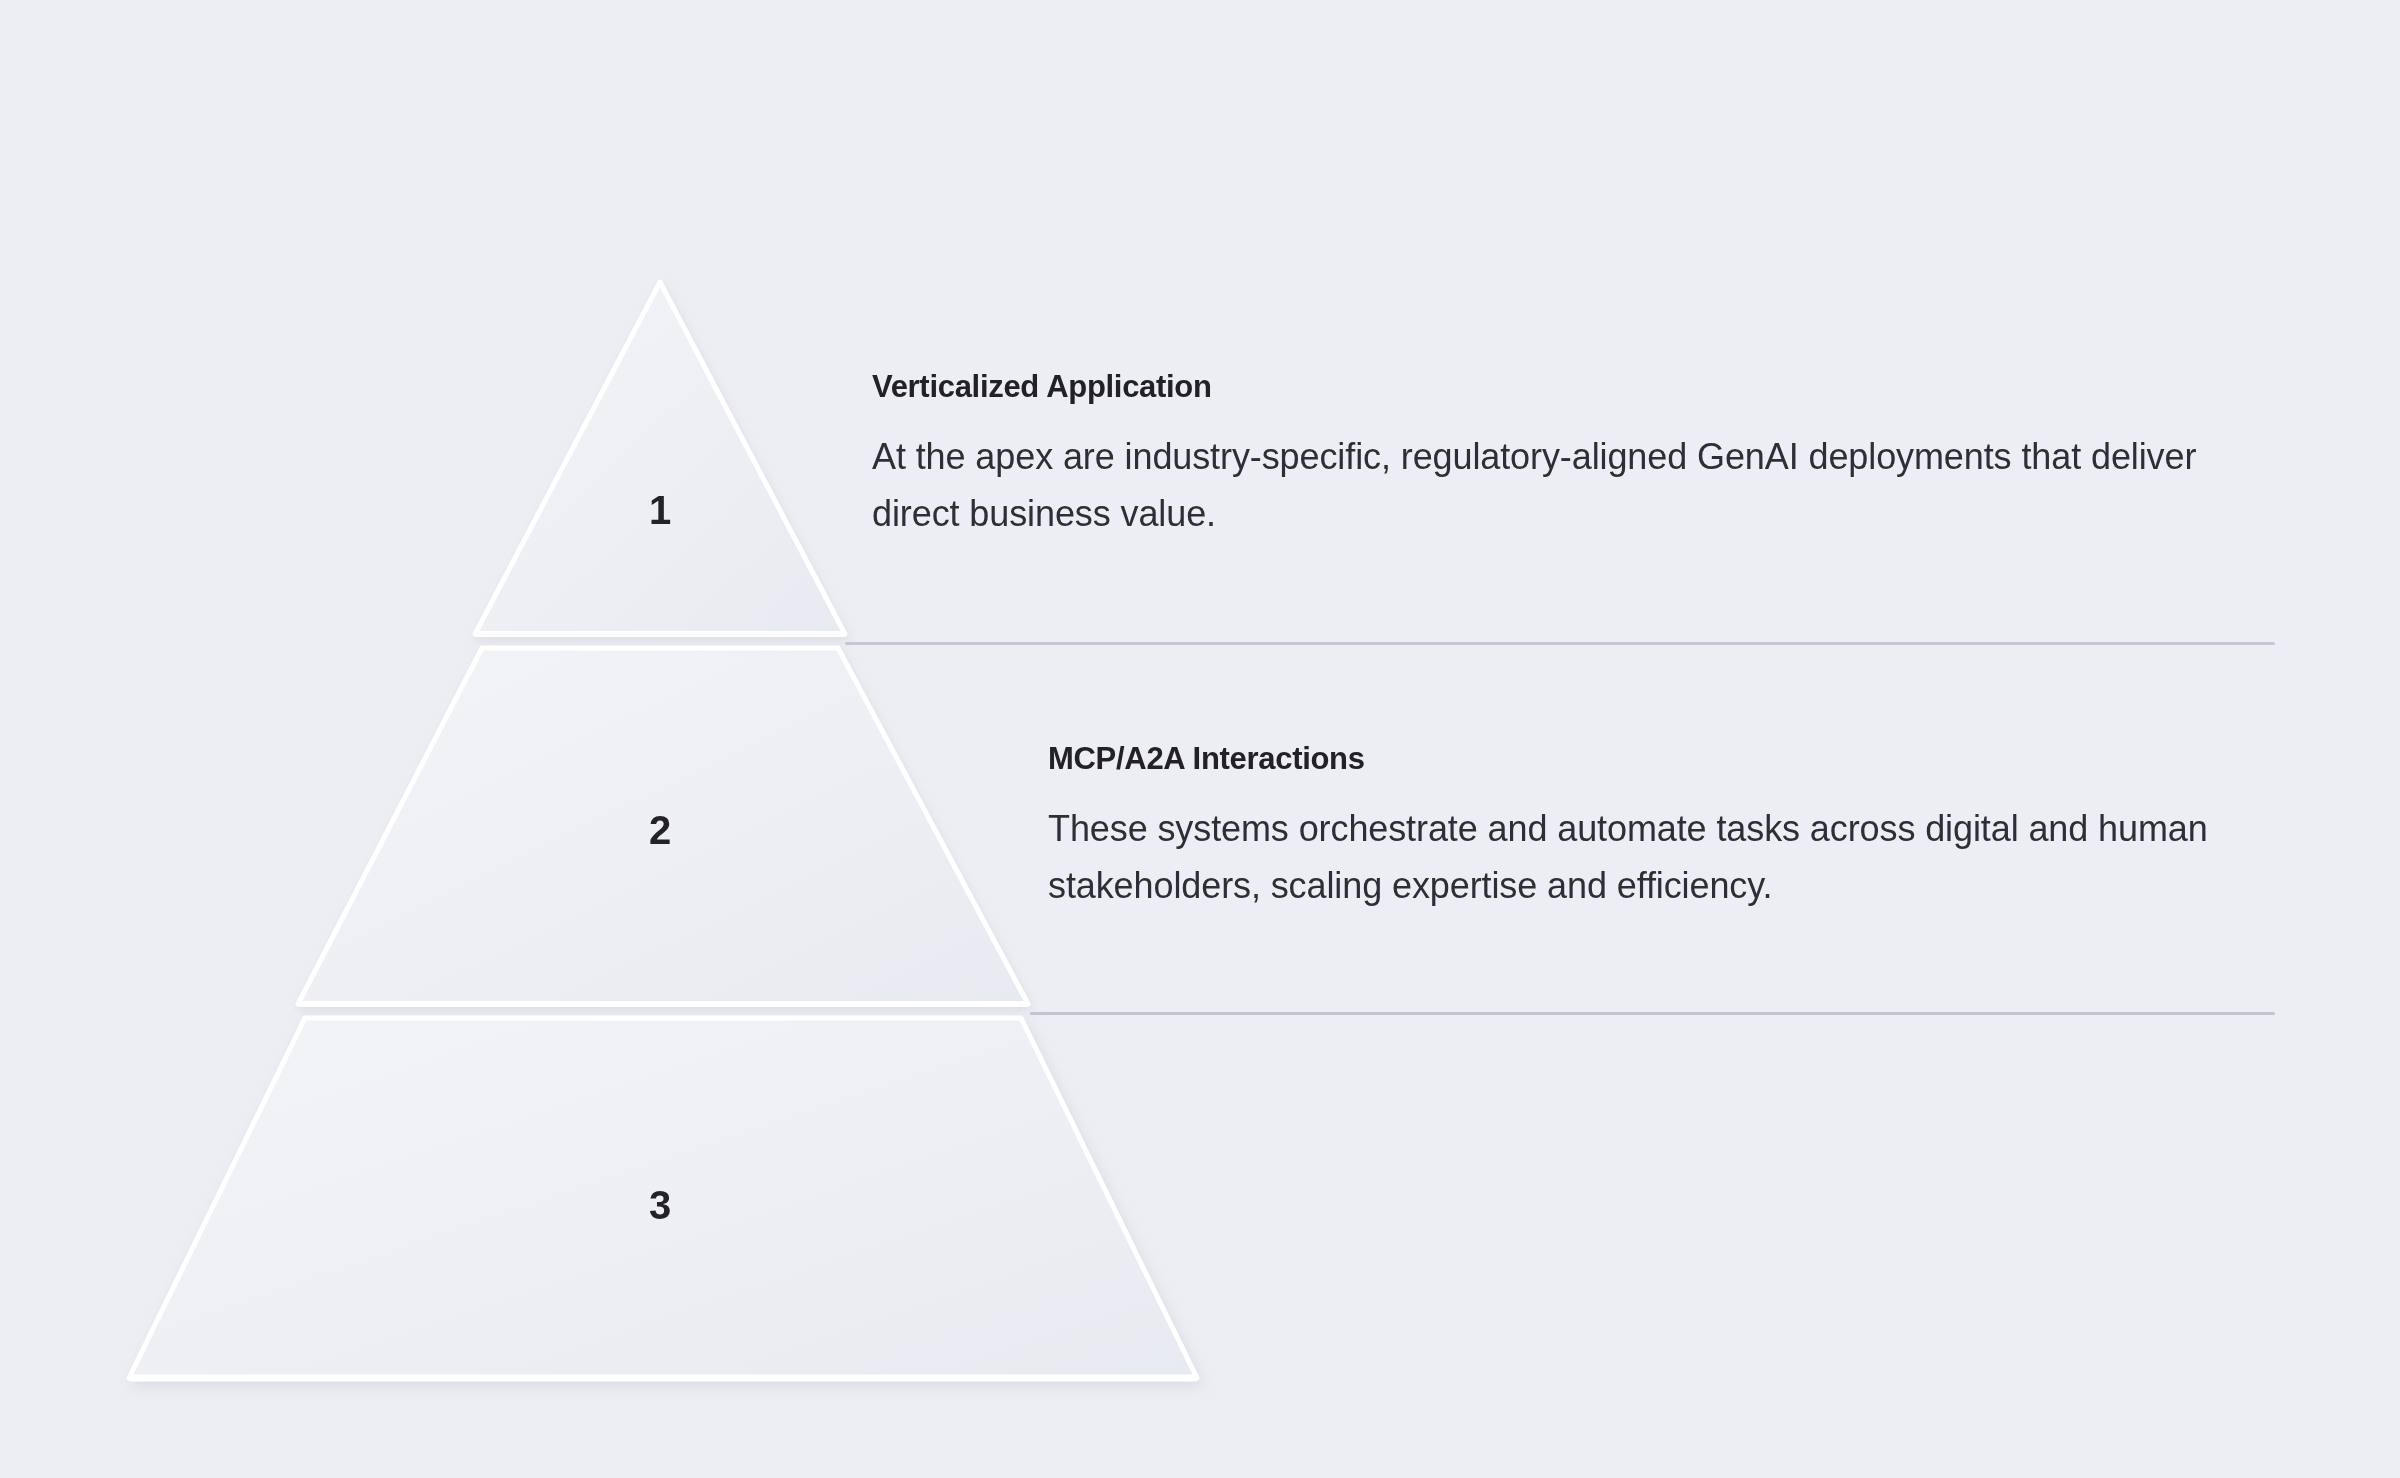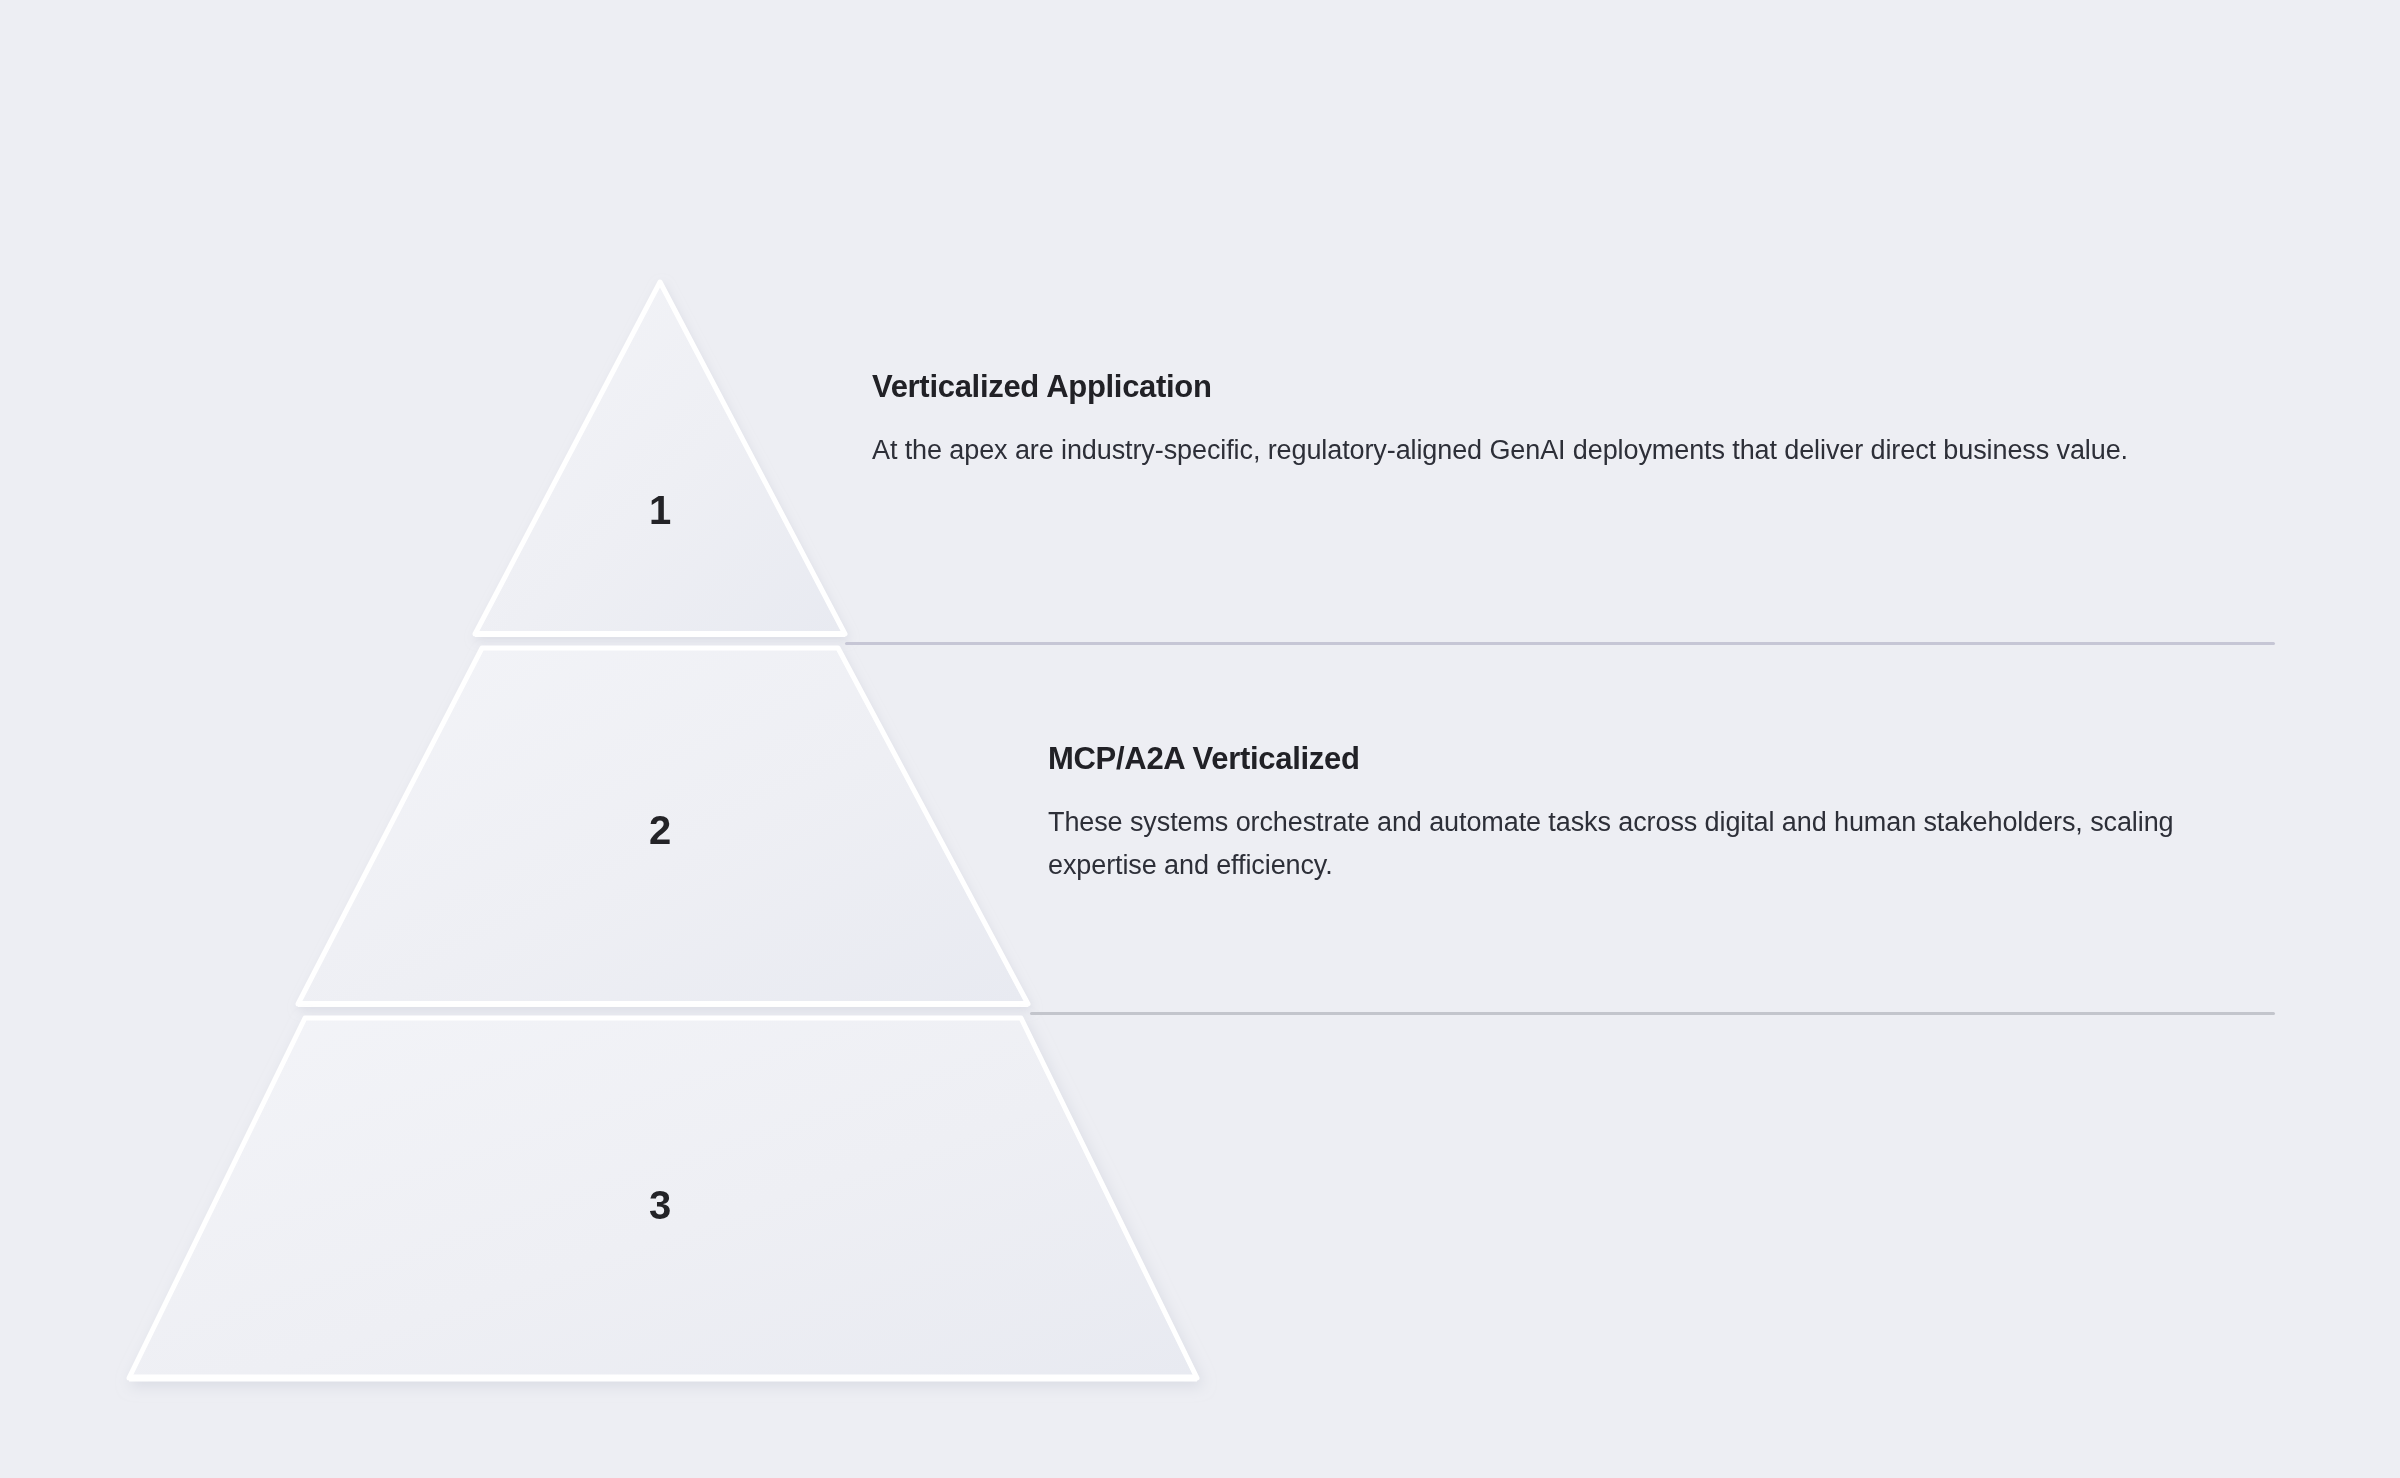--- a/index.html
+++ b/index.html
@@ -66,21 +66,21 @@
   }
   .tier-text h2 {
     font-size:31px;
     font-weight:700;
     color:#212126;
     letter-spacing:-0.3px;
     line-height:1.2;
     margin-bottom:24px;
   }
   .tier-text p {
-    font-size:27px;
+    font-size:36px;
     font-weight:400;
     color:#2d2f38;
     line-height:1.58;
     letter-spacing:-0.1px;
   }
 
   .tier-text.t1 { left:872px; top:368px; width:1330px; }
   .tier-text.t2 { left:1048px; top:740px; width:1160px; }
   .tier-text.t3 { left:1228px; top:1060px; width:1010px; }
 
@@ -145,21 +145,21 @@
   <div class="tier-number n3">3</div>
 
   <div class="tier-text t1">
     <h2>Verticalized Application</h2>
     <p>At the apex are industry-specific, regulatory-aligned GenAI deployments that deliver direct business value.</p>
   </div>
 
   <div class="divider d1"></div>
 
   <div class="tier-text t2">
-    <h2>MCP/A2A Verticalized</h2>
+    <h2>MCP/A2A Interactions</h2>
     <p>These systems orchestrate and automate tasks across digital and human stakeholders, scaling expertise and efficiency.</p>
   </div>
 
   <div class="divider d2"></div>
 
   <div class="tier-text t3">
   </div>
 
 </div>
 

